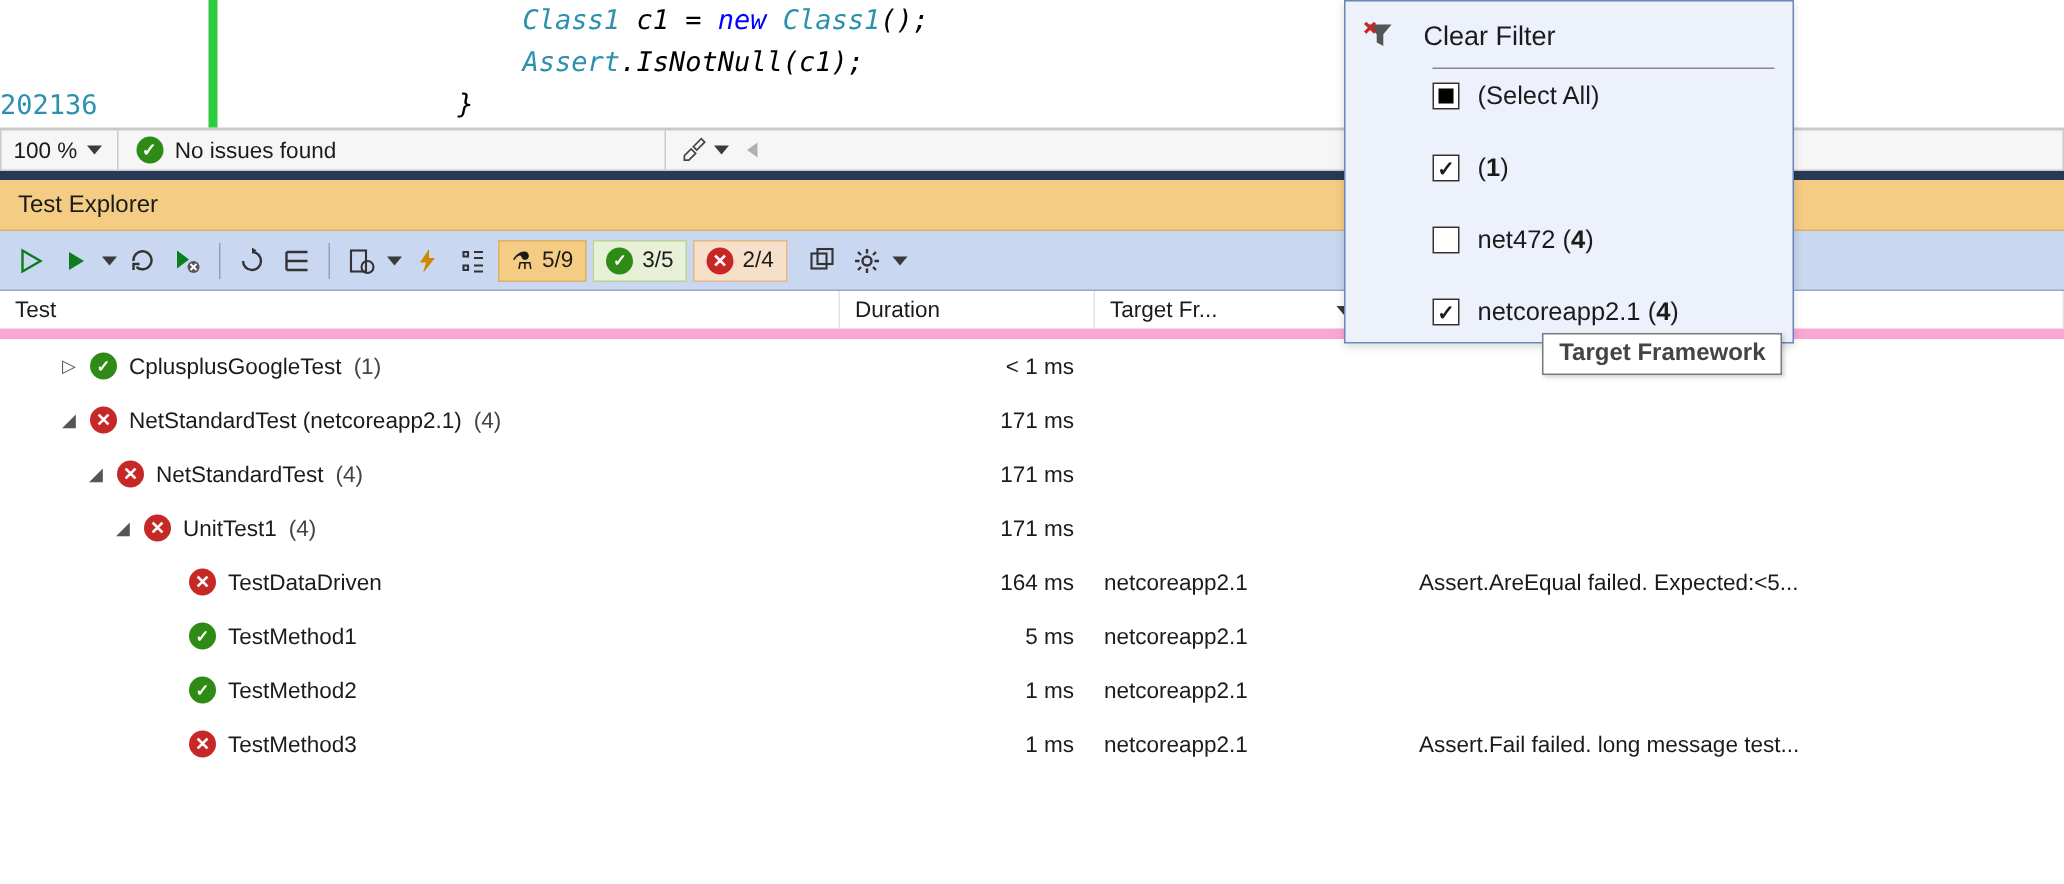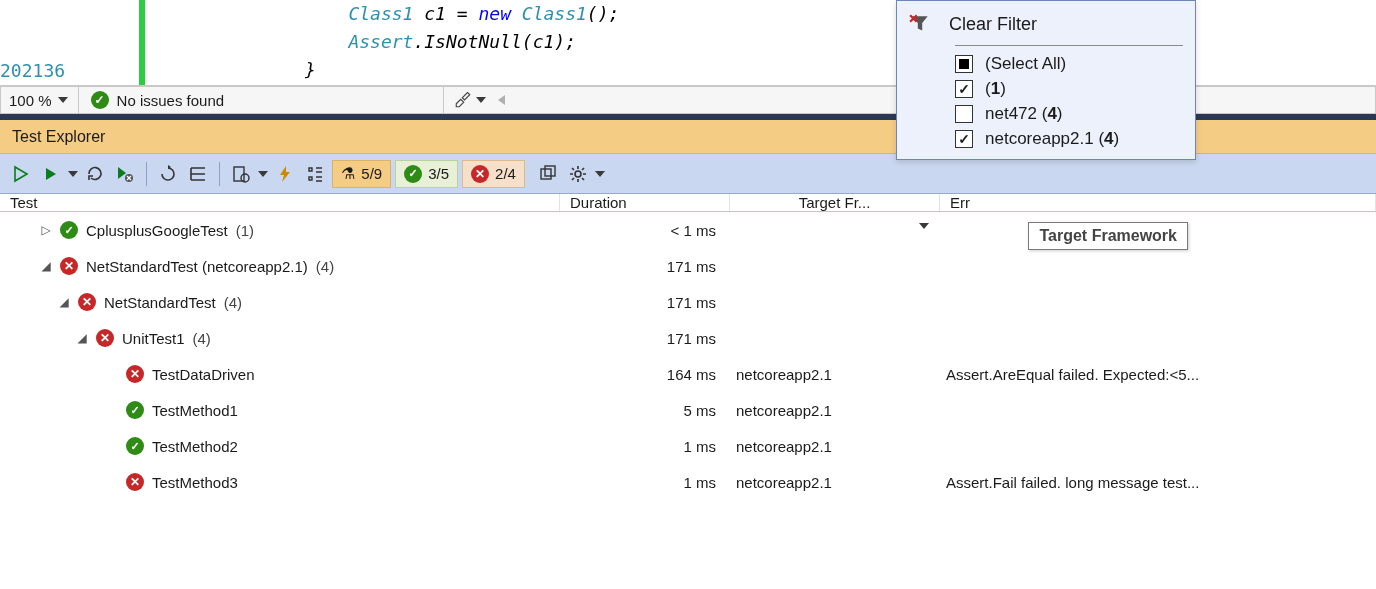--- a/index.html
+++ b/index.html
@@ -37,25 +37,25 @@
   .sep-v { width: 1px; height: 24px; background: #8fa0c4; margin: 0 4px; }
   .pill { display: inline-flex; align-items: center; gap: 6px; padding: 2px 8px; height: 28px; border: 1px solid transparent; }
   .pill.flask  { background: #f5cc84; border-color: #d9b468; }
   .pill.passb  { background: #e8f0d8; border-color: #b9d49a; }
   .pill.failb  { background: #f7e0c9; border-color: #e0b98a; }
   .ico-pass { width:18px;height:18px;border-radius:50%;background:#2e8b15;display:inline-flex;align-items:center;justify-content:center;color:#fff;font-size:11px;font-weight:bold;}
   .ico-fail { width:18px;height:18px;border-radius:50%;background:#c62828;display:inline-flex;align-items:center;justify-content:center;color:#fff;font-size:12px;font-weight:bold;}
   .ico-flask { font-size:16px; }
 
   
-  .te-headers { height: 18px; display: flex; align-items: stretch; border-bottom: 1px solid #f9a8d4; background: #fff; }
+  .te-headers { height: 32px; display: flex; align-items: stretch; border-bottom: 7px solid #f9a8d4; background: #fff; }
   .col { display: flex; align-items: center; padding: 0 10px; border-right: 1px solid #e2e2e2; }
   .col.test  { width: 560px; }
   .col.dur   { width: 170px; }
-  .col.tfw   { width: 210px; gap:12px;flex-direction:column; }
+  .col.tfw   { width: 210px; gap:12px; }
   .col.err   { flex:1; }
   .hdr-dd { margin-left: auto; }
   .filter-ico { width:16px;height:16px; }
 
   
   .te-grid { }
   .row { display: flex; align-items: center; height: 36px; }
   .cell-test { width: 560px; display:flex; align-items:center; gap:8px; }
   .cell-dur  { width: 170px; text-align: right; padding-right: 14px; }
   .cell-tfw  { width: 210px; padding-left: 6px; }
@@ -63,21 +63,21 @@
   .indent-0 { padding-left: 40px; }
   .indent-1 { padding-left: 58px; }
   .indent-2 { padding-left: 76px; }
   .indent-3 { padding-left: 106px; }
   .expander { width: 12px; display:inline-flex; justify-content:center; color:#555; font-size:12px;}
   .count { color:#444; }
 
   
   .filter-pop { position:absolute; top:0; right:180px; width:300px; background:#ecf1fb; border:1px solid #6b86b8; padding:12px 12px 10px 12px; box-shadow:0 2px 6px rgba(0,0,0,.15); }
   .filter-pop .clear-row { display:flex; align-items:center; gap:18px; padding-bottom:10px; }
-  .filter-pop .options { border-top:1px solid #8a8a8a; margin-left:46px; padding-top:8px; display:flex; flex-direction:column; gap:5px; }
+  .filter-pop .options { border-top:1px solid #8a8a8a; margin-left:46px; padding-top:8px; display:flex; flex-direction:column; gap:28px; }
   .opt { display:flex; align-items:center; gap:12px; font-size:17px; }
   .cb { width:18px; height:18px; border:1.5px solid #333; background:#fff; display:inline-flex; align-items:center; justify-content:center; }
   .cb.square::after { content:""; width:10px; height:10px; background:#000; }
   .cb.check::after { content:"✓"; font-size:14px; font-weight:bold; }
 
   
   .tooltip { position:absolute; top:222px; right:188px; background:#fff; border:1px solid #7a7a7a; padding:4px 10px; font-size:16px; color:#444; box-shadow:1px 1px 3px rgba(0,0,0,.2);font-weight:bold; }
 
   svg { display:block; }
 </style>

